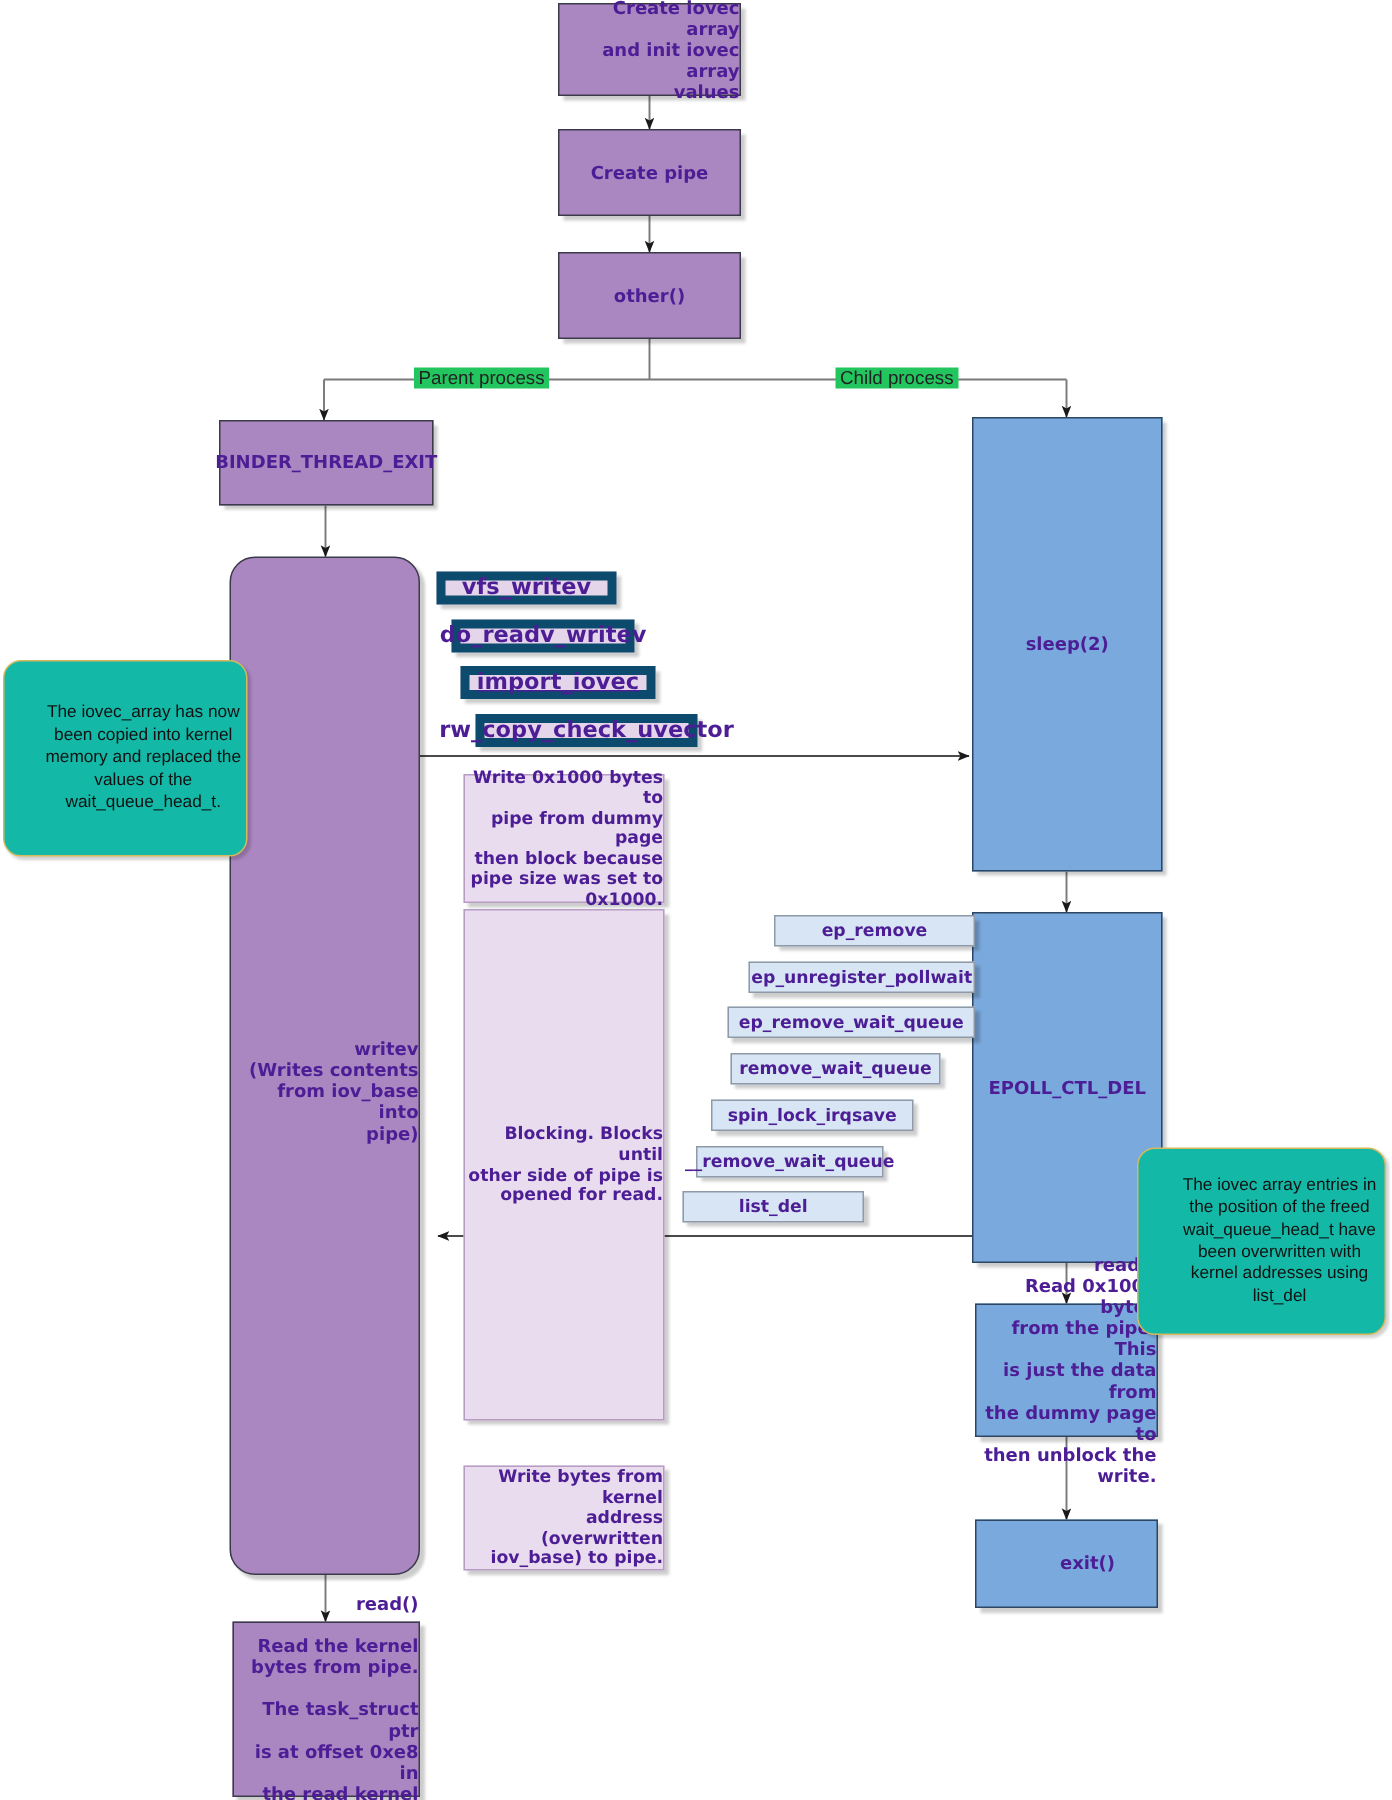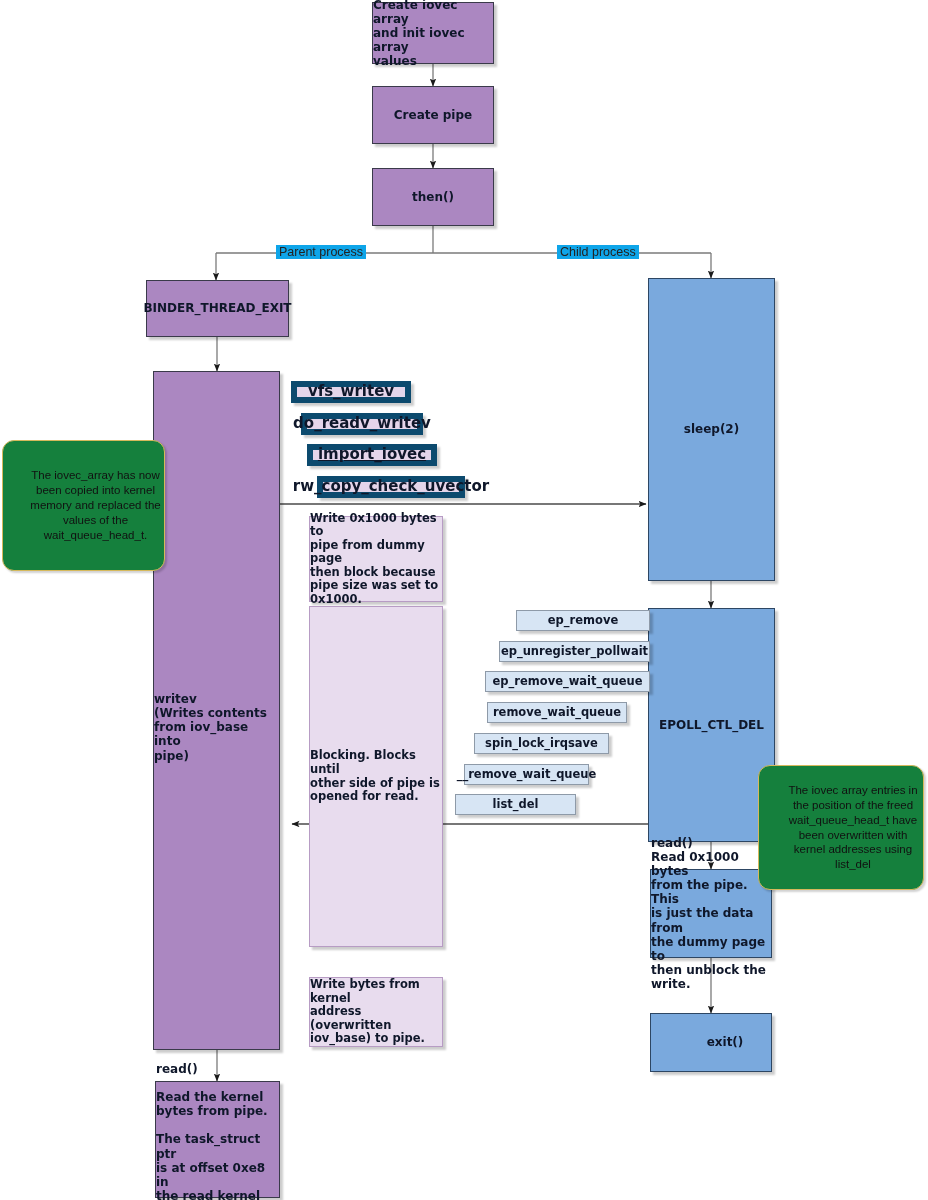--- a/index.html
+++ b/index.html
@@ -12,54 +12,54 @@
     overflow: hidden;
   }
   #canvas { position: absolute; left:0; top:0; width:928px; height:1200px; }
   #svg-layer { position:absolute; left:0; top:0; width:928px; height:1200px; pointer-events:none; }
 
   .node {
     position: absolute;
     display: flex;
     align-items: center;
     justify-content: center;
-    text-align: left;
+    text-align: right;
     font-weight: bold;
-    color: #0f172a;
+    color: #4c1d95;
     line-height: 1.18;
     white-space: pre-line;
     box-shadow: 3px 3px 2px rgba(0,0,0,0.20);
   }
   .purple   { background:#ab87c1; border:1px solid #3a3a4a; font-size: 12px; }
   .lilac    { background:#e4d5ea; border:6px solid #0c4a6e; font-size: 15px; font-weight:bold; }
   .lilac-pale { background:#e8dcee; border:1px solid #b79cc4; font-size: 11.5px; font-weight:bold; }
   .blue     { background:#7aa9dd; border:1px solid #2d4663; font-size: 12px; }
   .bluelite { background:#d7e5f4; border:1px solid #8e9aa8; font-size: 11.5px; font-weight:bold; }
   .callout {
     position:absolute;
-    background:#15803d;
+    background:#14b8a6;
     border:1px solid #d6b95c;
     border-radius: 12px;
     display:flex; align-items:center; justify-content:center;
     text-align:center;
     font-family:"Liberation Sans", sans-serif;
     font-size: 11.5px;
     font-weight: normal;
     color:#111;
     line-height: 1.30;
     white-space: pre-line;
     box-shadow: 2px 2px 2px rgba(0,0,0,0.18);
     padding-left: 24px;
   }
   .edge-label {
     position:absolute;
     font-family:"Liberation Sans", sans-serif;
     font-size: 12.5px;
     color:#222;
-    background:#0ea5e9;
+    background:#22c55e;
     padding: 0 3px;
     white-space: nowrap;
   }
 </style>
 </head>
 <body>
 
 <div id="canvas">
 
   <svg id="svg-layer" viewBox="0 0 928 1200">
@@ -87,23 +87,23 @@
 
       <line x1="165" y1="504" x2="646" y2="504" marker-end="url(#arrow)" stroke="#4a4a4a"></line>
       <line x1="775" y1="824" x2="292" y2="824" marker-end="url(#arrow)" stroke="#4a4a4a"></line>
     </g>
   </svg>
 
 <div class="node purple" style="left: 372px; top: 2px; width: 122px; height: 62px;">Create iovec array
 and init iovec array
 values</div>
     <div class="node purple" style="left: 372px; top: 86px; width: 122px; height: 58px;">Create pipe</div>
-    <div class="node purple" style="left: 372px; top: 168px; width: 122px; height: 58px;">then()</div>
+    <div class="node purple" style="left: 372px; top: 168px; width: 122px; height: 58px;">other()</div>
     <div class="node purple" style="left: 146px; top: 280px; width: 143px; height: 57px;">BINDER_THREAD_EXIT</div>
-    <div class="node purple" style="left: 153px; top: 371px; width: 127px; height: 679px; align-items: flex-start; padding-top: 320px;">writev
+    <div class="node purple" style="left: 153px; top: 371px; width: 127px; height: 679px; align-items: flex-start; padding-top: 320px; border-radius: 17px;">writev
 (Writes contents
 from iov_base into
 pipe)</div>
     <div class="node lilac" style="left: 291px; top: 381px; width: 120px; height: 22px;">vfs_writev</div>
     <div class="node lilac" style="left: 301px; top: 413px; width: 122px; height: 22px;">do_readv_writev</div>
     <div class="node lilac" style="left: 307px; top: 444px; width: 130px; height: 22px; text-decoration: underline;">import_iovec</div>
     <div class="node lilac" style="left: 317px; top: 476px; width: 148px; height: 22px;">rw_copy_check_uvector</div>
     <div class="node lilac-pale" style="left: 309px; top: 516px; width: 134px; height: 86px;">Write 0x1000 bytes to
 pipe from dummy page
 then block because

